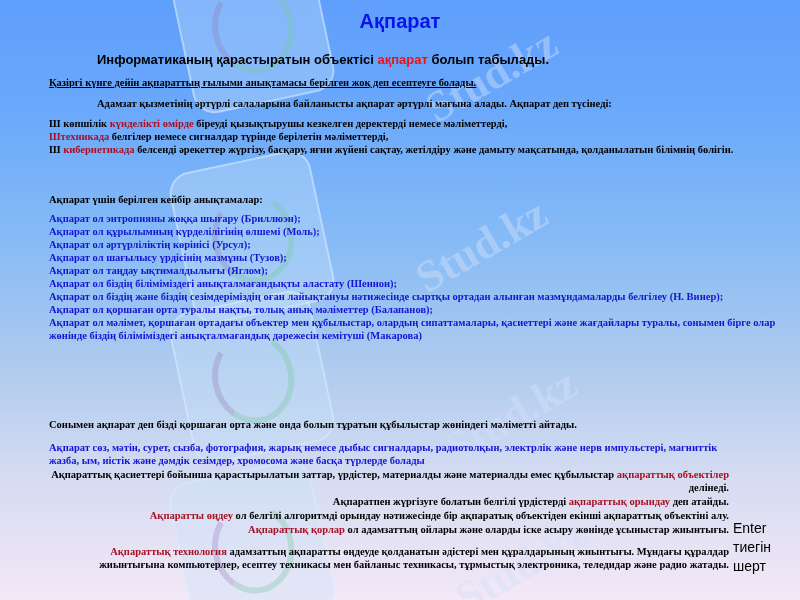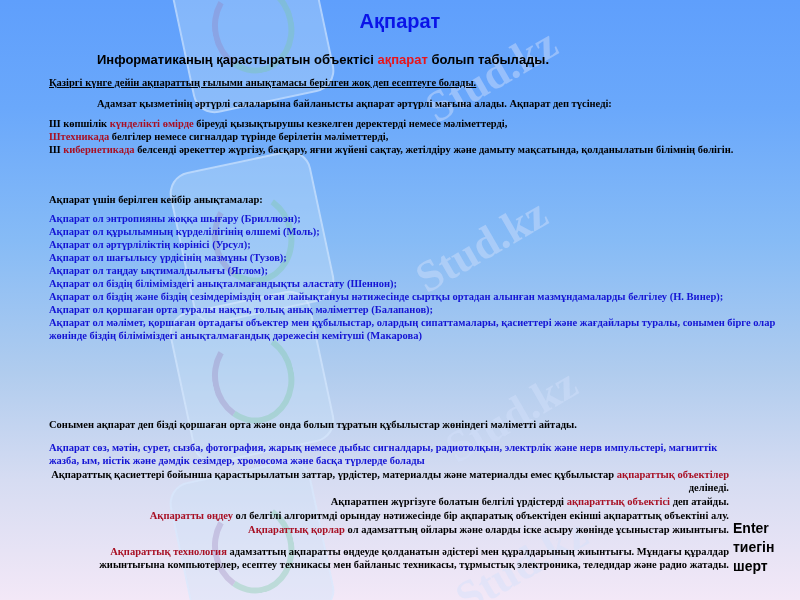--- a/index.html
+++ b/index.html
@@ -79,21 +79,21 @@
       width: 730px;
     }
     .blue-block {
       color: #1414d4;
     }
     .enter-hint {
       position: absolute;
       left: 733px;
       top: 519px;
       font-family: "Liberation Sans", sans-serif;
-      font-weight: bold;
+      font-weight: normal;
       font-size: 14px;
       line-height: 19px;
       color: #000;
     }
   </style>
 </head>
 <body>
 
 <div class="watermark wm-logo" style="left:180px; top:-50px;"></div>
 <div class="watermark wm-logo" style="left:180px; top:160px;"></div>
@@ -142,21 +142,21 @@
 
 <div class="txt" style="top:418px;">Сонымен ақпарат деп бізді қоршаған  орта және онда болып тұратын  құбылыстар жөніндегі мәліметті айтады.</div>
 
 <div class="txt blue-block" style="top:441px; width:680px;">Ақпарат сөз, мәтін, сурет, сызба, фотография, жарық немесе дыбыс сигналдары, радиотолқын, электрлік және нерв импульстері, магниттік жазба, ым, иістік және дәмдік сезімдер, хромосома және басқа түрлерде болады</div>
 
 <div class="txt" style="top:468px; width:680px;text-align:right;">
   <div>
     <span>Ақпараттық қасиеттері бойынша қарастырылатын заттар, үрдістер, материалды және материалды емес құбылыстар </span><span class="dred">ақпараттық объектілер</span><span> делінеді.</span>
   </div>
   <div style="margin-top:1px;">
-    <span>Ақпаратпен жүргізуге болатын белгілі үрдістерді </span><span class="dred">ақпараттық объектісі</span><span> деп атайды.</span>
+    <span>Ақпаратпен жүргізуге болатын белгілі үрдістерді </span><span class="dred">ақпараттық орындау</span><span> деп атайды.</span>
   </div>
   <div style="margin-top:1px;">
     <span></span><span class="dred">Ақпаратты өңдеу</span><span> ол белгілі алгоритмді орындау нәтижесінде бір ақпаратық объектіден екінші ақпараттық объектіні алу.</span>
   </div>
   <div style="margin-top:1px;">
     <span></span><span class="dred">Ақпараттық қорлар</span><span> ол адамзаттың ойлары және оларды іске асыру жөнінде ұсыныстар жиынтығы.</span>
   </div>
   <div style="margin-top:9px;">
     <span></span><span class="dred">Ақпараттық технология</span><span> адамзаттың ақпаратты өңдеуде қолданатын әдістері мен құралдарының жиынтығы. Мұндағы құралдар жиынтығына компьютерлер, есептеу техникасы мен байланыс техникасы, тұрмыстық электроника, теледидар және радио жатады.</span>
   </div>

